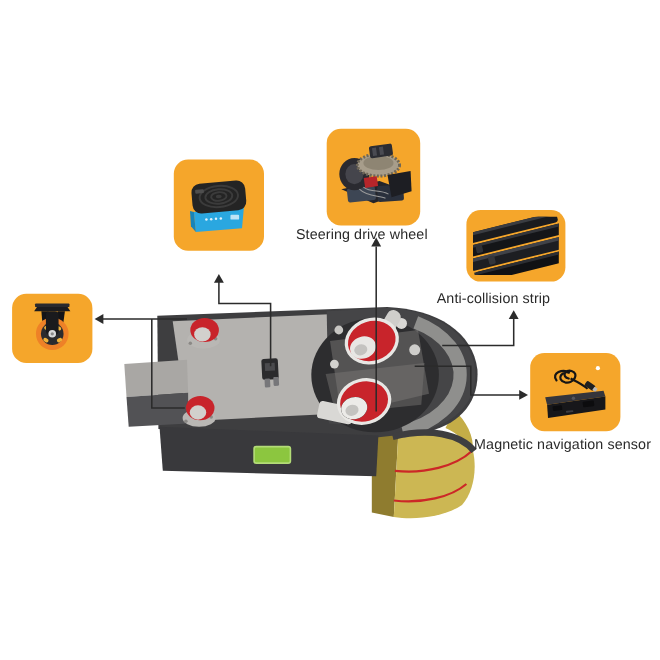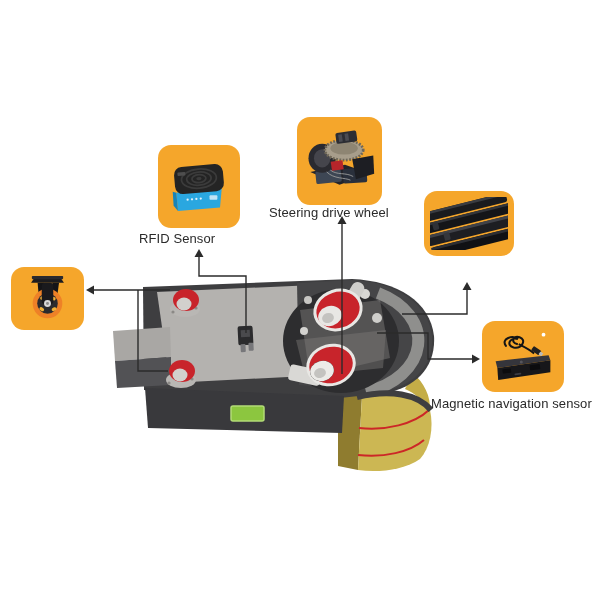--- a/index.html
+++ b/index.html
@@ -151,21 +151,20 @@
         <ellipse cx="40" cy="31" rx="3" ry="1.8" fill="#3b3b3b"></ellipse>
         <rect x="16" y="22" width="9" height="4" rx="1" fill="#4e4e4e"></rect>
       </g>
       <circle cx="27" cy="55" r="1.3" fill="#dff1fb"></circle>
       <circle cx="32" cy="54.6" r="1.3" fill="#dff1fb"></circle>
       <circle cx="37" cy="54.2" r="1.3" fill="#dff1fb"></circle>
       <circle cx="42" cy="53.8" r="1.3" fill="#dff1fb"></circle>
       <rect x="52" y="50" width="9" height="5" rx="1" fill="#bfe4f6"></rect>
     </svg>
   </div>
-  <div class="callout-label" style="left:139px;top:231px;width:120px;">RFID Sensor</div>
 
   <div class="card" style="left:297px;top:117px;width:85px;height:88px;">
     <svg viewBox="0 0 80 80">
       <polygon points="8,52 46,44 74,54 40,66" fill="#23242a"></polygon>
       <rect x="14" y="50" width="28" height="14" rx="2" fill="#3d4654" transform="rotate(-6 28 57)"></rect>
       <rect x="44" y="48" width="26" height="16" rx="2" fill="#2a303c" transform="rotate(-4 57 56)"></rect>
       <ellipse cx="21" cy="37" rx="15" ry="16" fill="#2a2a30"></ellipse>
       <ellipse cx="21" cy="37" rx="9" ry="10" fill="#45454c"></ellipse>
       <ellipse cx="45" cy="28" rx="21" ry="11" fill="#a79d8b" stroke="#6f6757" stroke-width="3" stroke-dasharray="2 1.6"></ellipse>
       <ellipse cx="45" cy="26" rx="15" ry="7" fill="#8e8573"></ellipse>
@@ -190,20 +189,21 @@
         <rect x="-10" y="19" width="106" height="3" fill="#33353a"></rect>
         <rect x="-8" y="33" width="102" height="13" rx="4" fill="#1d1e22"></rect>
         <rect x="-8" y="33" width="102" height="3.5" fill="#404248"></rect>
         <rect x="-6" y="48" width="98" height="12" rx="4" fill="#101114"></rect>
         <rect x="-6" y="48" width="98" height="3" fill="#2c2e33"></rect>
         <rect x="2" y="21" width="7" height="8" rx="1.5" fill="#2f3136"></rect>
         <rect x="12" y="35" width="7" height="9" rx="1.5" fill="#34363b"></rect>
       </g>
     </svg>
   </div>
+  <div class="callout-label" style="left:397px;top:263px;width:140px;">Anti-collision strip</div>
 
   <div class="card" style="left:482px;top:321px;width:82px;height:71px;">
     <svg viewBox="0 0 80 69">
       <circle cx="64" cy="9" r="2.2" fill="#ffffff"></circle>
       <path d="M20,22 C14,14 27,9 34,14 C26,11 19,21 29,24 C38,26 45,15 36,12 C29,10 25,18 33,20" stroke="#151515" stroke-width="2.4" fill="none" stroke-linecap="round"></path>
       <path d="M35,20 C43,24 49,27 53,31" stroke="#151515" stroke-width="2.2" fill="none"></path>
       <g transform="rotate(35 56 28)">
         <rect x="50" y="25" width="11" height="6" rx="1.5" fill="#202020"></rect>
         <rect x="60" y="26" width="4" height="4" fill="#b9b9b9"></rect>
       </g>

